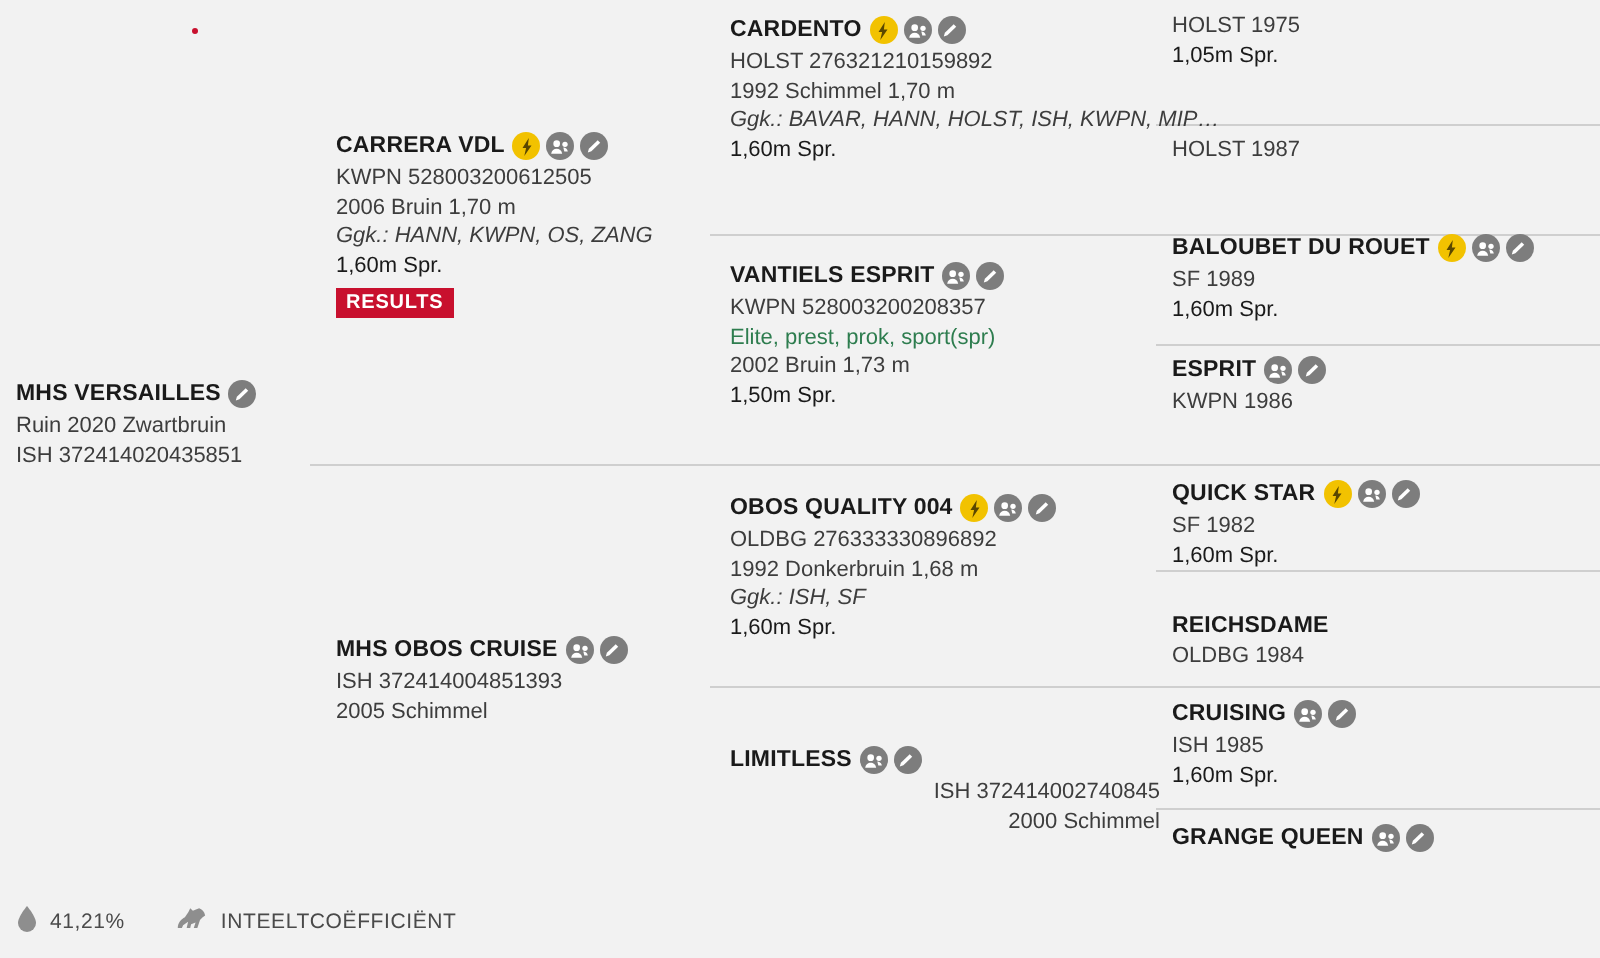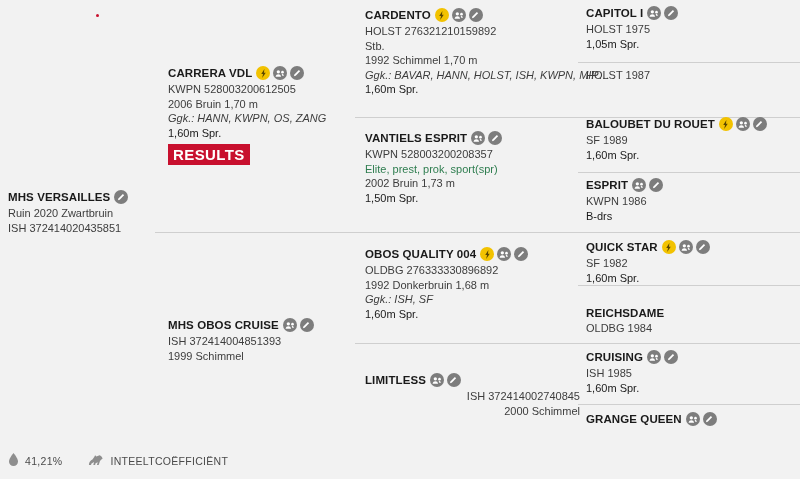--- a/index.html
+++ b/index.html
@@ -75,21 +75,21 @@
     color: #4a3c00;
   }
   .badge svg {
     display: block;
   }
   .results-tag {
     display: inline-block;
     background: #c8102e;
     color: #fff;
     font-weight: bold;
-    font-size: 15px;
+    font-size: 10px;
     padding: 2px 5px 2px 5px;
     letter-spacing: .4px;
     margin-top: 4px;
   }
   .divider {
     position: absolute;
     background: #cfcfcf;
     height: 1px;
   }
   .footer {
@@ -196,21 +196,21 @@
             </svg>
         </span>
         <span class="badge">
           <svg width="9" height="9" viewBox="0 0 10 10">
               <path d="M1 8l.6-2L6.5 1.2l1.4 1.4L3 7.4 1 8z" fill="#fff"></path>
             </svg>
         </span>
       </span>
     </div>
     <div class="line">ISH 372414004851393</div>
-    <div class="line">1999 Schimmel</div>
+    <div class="line">2005 Schimmel</div>
   </div>
 
   <div class="node" style="left:365px; top:8px; width:215px;">
     <div class="name-row">
       <span class="name">CARDENTO</span>
       <span class="icons">
         <span class="badge yellow">
           <svg width="9" height="9" viewBox="0 0 10 10">
               <path d="M6 0L2.5 5.5h2L3.5 10 7.5 4.2h-2L6 0z" fill="#5a4700"></path>
             </svg>
@@ -224,21 +224,20 @@
             </svg>
         </span>
         <span class="badge">
           <svg width="9" height="9" viewBox="0 0 10 10">
               <path d="M1 8l.6-2L6.5 1.2l1.4 1.4L3 7.4 1 8z" fill="#fff"></path>
             </svg>
         </span>
       </span>
     </div>
     <div class="line">HOLST 276321210159892</div>
-    <div class="line">Stb.</div>
     <div class="line">1992 Schimmel 1,70 m</div>
     <div class="line italic">Ggk.: BAVAR, HANN, HOLST, ISH, KWPN, MIP…</div>
     <div class="line bold">1,60m Spr.</div>
   </div>
 
   <div class="node" style="left:365px; top:131px; width:215px;">
     <div class="name-row">
       <span class="name">VANTIELS ESPRIT</span>
       <span class="icons">
         <span class="badge">
@@ -309,38 +308,20 @@
               <path d="M1 8l.6-2L6.5 1.2l1.4 1.4L3 7.4 1 8z" fill="#fff"></path>
             </svg>
         </span>
       </span>
     </div>
     <div class="line">ISH 372414002740845</div>
     <div class="line">2000 Schimmel</div>
   </div>
 
   <div class="node" style="left:586px; top:6px; width:210px;">
-    <div class="name-row">
-      <span class="name">CAPITOL I</span>
-      <span class="icons">
-        <span class="badge">
-          <svg width="10" height="9" viewBox="0 0 12 10">
-              <circle cx="4" cy="3" r="2" fill="#fff"></circle>
-              <circle cx="9" cy="3.4" r="1.6" fill="#fff"></circle>
-              <path d="M.7 9c.3-2 1.7-3 3.3-3s3 1 3.3 3z" fill="#fff"></path>
-              <path d="M8 5.3c1.3 0 2.4.9 2.7 2.4H8.6z" fill="#fff"></path>
-            </svg>
-        </span>
-        <span class="badge">
-          <svg width="9" height="9" viewBox="0 0 10 10">
-              <path d="M1 8l.6-2L6.5 1.2l1.4 1.4L3 7.4 1 8z" fill="#fff"></path>
-            </svg>
-        </span>
-      </span>
-    </div>
     <div class="line">HOLST 1975</div>
     <div class="line bold">1,05m Spr.</div>
   </div>
 
   <div class="node" style="left:586px; top:68px; width:210px;">
     <div class="line">HOLST 1987</div>
   </div>
 
   <div class="node" style="left:586px; top:117px; width:210px;">
     <div class="name-row">
@@ -383,21 +364,20 @@
             </svg>
         </span>
         <span class="badge">
           <svg width="9" height="9" viewBox="0 0 10 10">
               <path d="M1 8l.6-2L6.5 1.2l1.4 1.4L3 7.4 1 8z" fill="#fff"></path>
             </svg>
         </span>
       </span>
     </div>
     <div class="line">KWPN 1986</div>
-    <div class="line bold">B-drs</div>
   </div>
 
   <div class="node" style="left:586px; top:240px; width:210px;">
     <div class="name-row">
       <span class="name">QUICK STAR</span>
       <span class="icons">
         <span class="badge yellow">
           <svg width="9" height="9" viewBox="0 0 10 10">
               <path d="M6 0L2.5 5.5h2L3.5 10 7.5 4.2h-2L6 0z" fill="#5a4700"></path>
             </svg>

